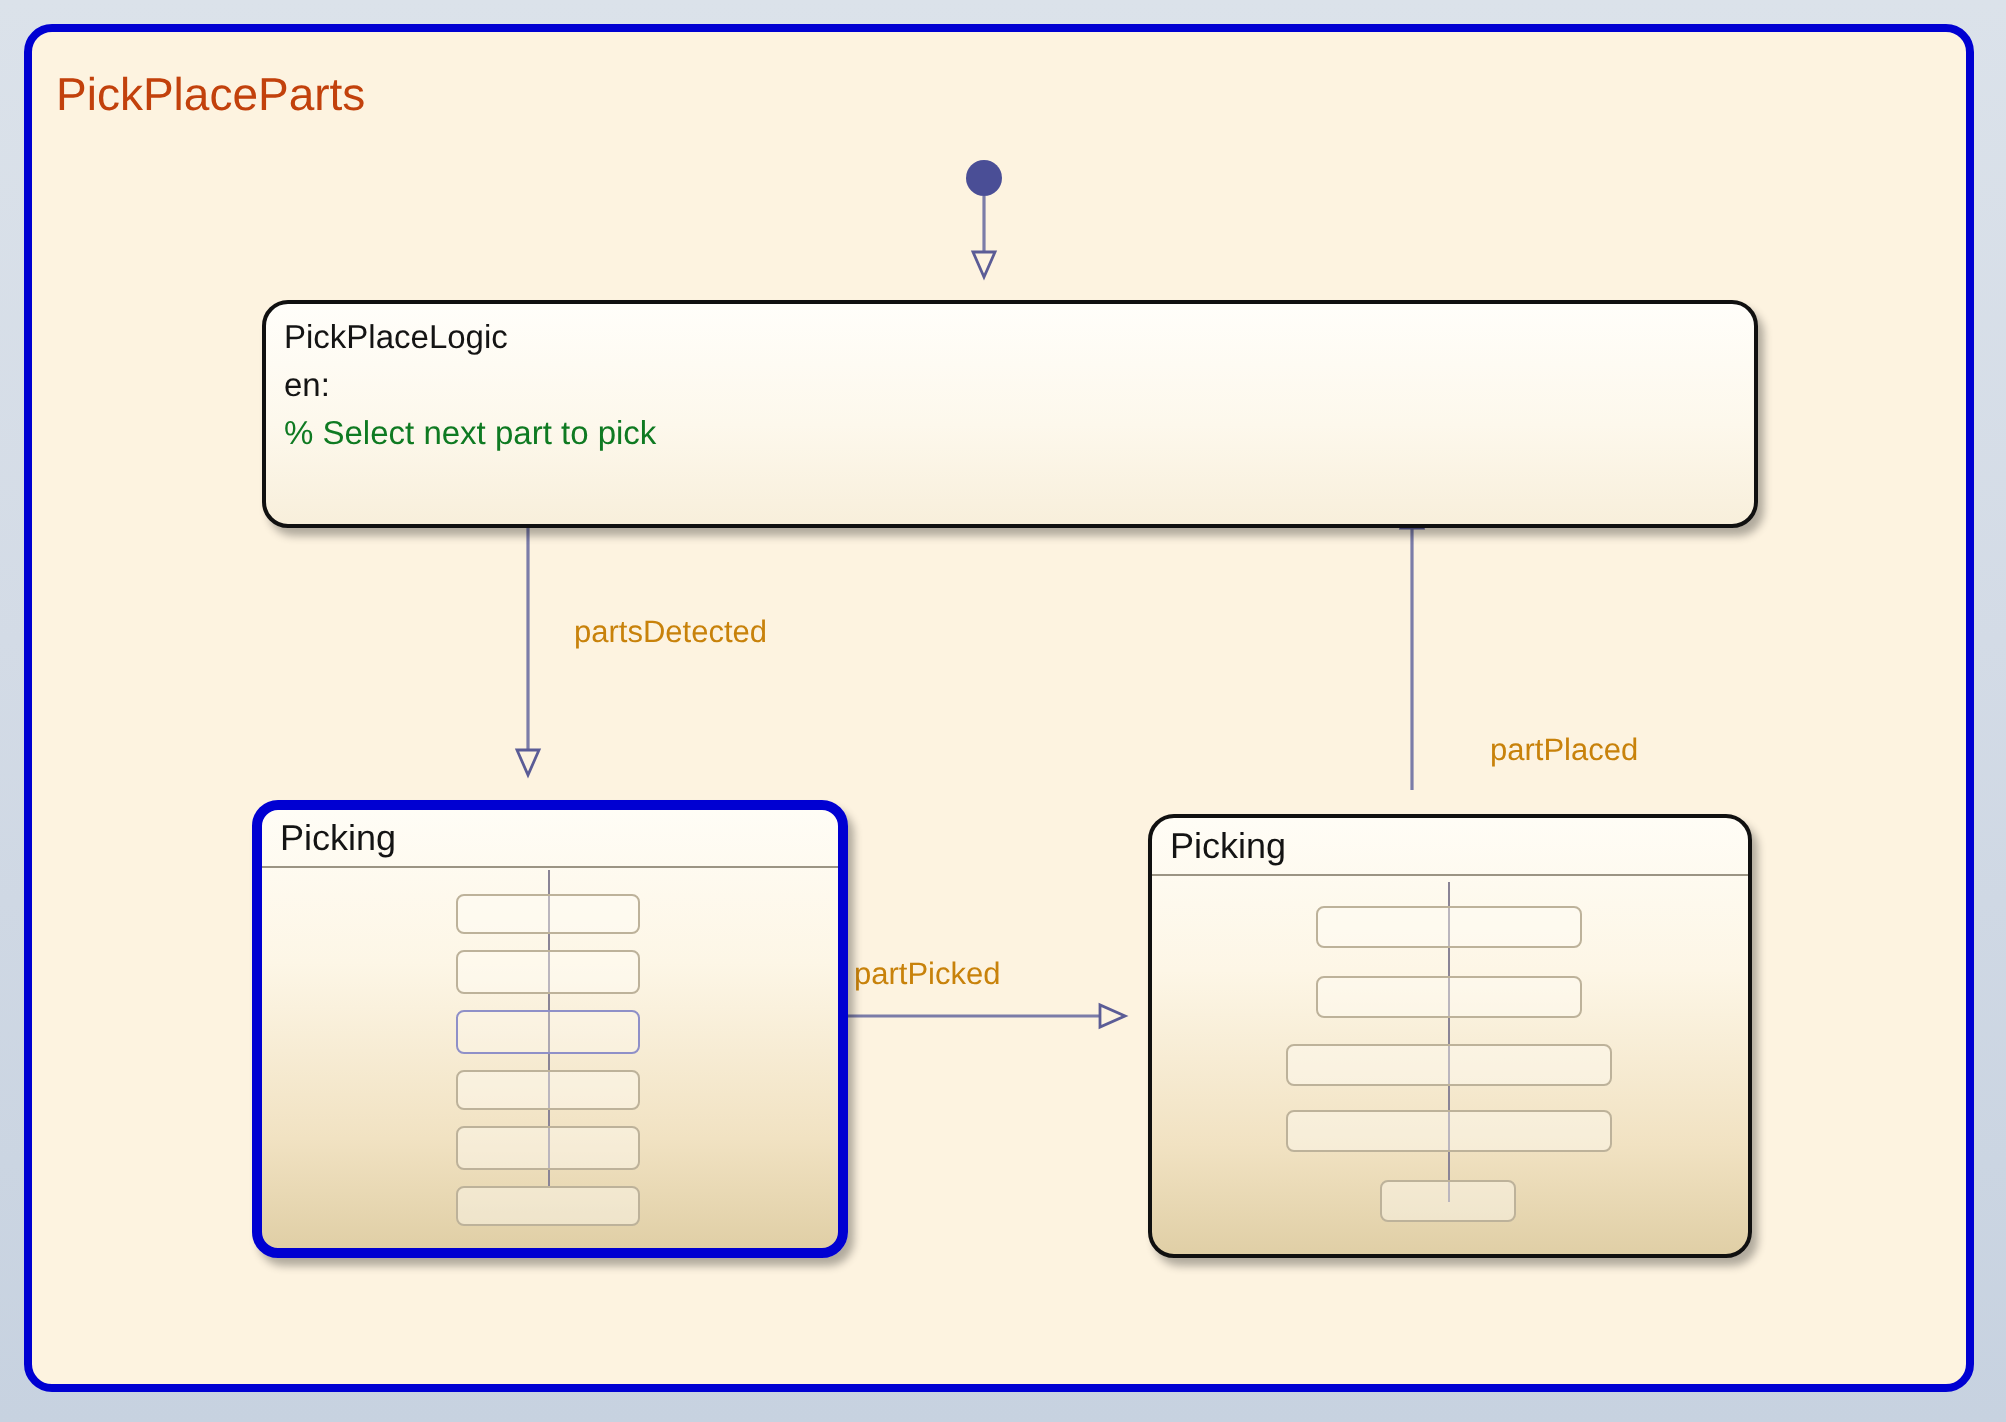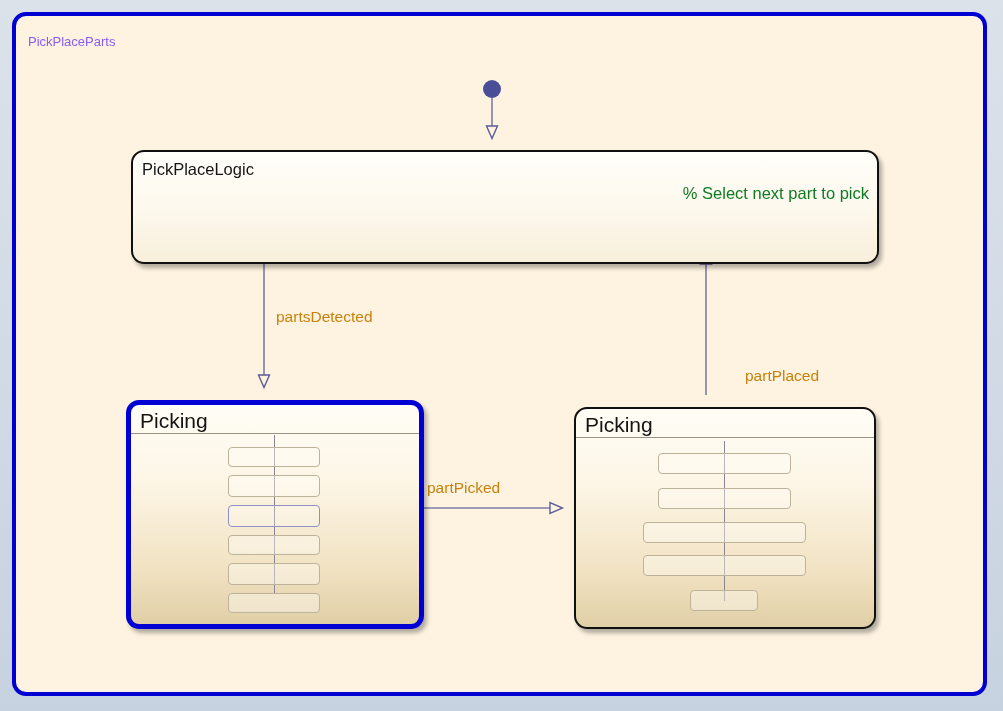--- a/index.html
+++ b/index.html
@@ -30,22 +30,22 @@
     height: 684px;
     box-sizing: border-box;
     border: 4px solid #0000d2;
     border-radius: 14px;
     background: #fdf3e0;
   }
   #chart-title {
     position: absolute;
     left: 12px;
     top: 18px;
-    font-size: 13px;
-    color: #8b5cf6;
+    font-size: 23px;
+    color: #c2410c;
     white-space: nowrap;
   }
 
   
   .state {
     position: absolute;
     box-sizing: border-box;
     border-radius: 13px;
     background: linear-gradient(180deg, #fffdf6 0%, #fdf6e6 35%, #f1e2c2 75%, #e0cfa6 100%);
     box-shadow: 3px 4px 4px rgba(0,0,0,0.30);
@@ -53,21 +53,21 @@
   .state.plain {
     border: 2.5px solid #101010;
   }
   .state.active {
     border: 5px solid #0000d2;
   }
   .state-title {
     position: absolute;
     left: 9px;
     top: 4px;
-    font-size: 21px;
+    font-size: 18px;
     color: #141414;
     white-space: nowrap;
     line-height: 1.15;
   }
   .state-divider {
     position: absolute;
     left: 0;
     right: 0;
     height: 0;
     border-top: 1px solid #9b9484;
@@ -84,21 +84,21 @@
   #logic-text {
     position: absolute;
     left: 9px;
     top: 5px;
     right: 8px;
     font-size: 16.5px;
     line-height: 24px;
     color: #141414;
     white-space: nowrap;
   }
-  #logic-text .comment { color: #0f7a22; text-align: right; }
+  #logic-text .comment { color: #0f7a22; }
 
   
   #state-picking {
     left: 110px;
     top: 384px;
     width: 298px;
     height: 229px;
   }
   #state-picking .state-divider { top: 28px; }
 
@@ -153,21 +153,21 @@
     fill: #fdf3e0;
   }
   .junction-dot { fill: #4a4e96; }
 
   .wire-label {
     position: absolute;
     font-size: 15.5px;
     color: #c8820b;
     white-space: nowrap;
   }
-  #label-partsDetected { left: 260px; top: 292px; }
+  #label-partsDetected { left: 271px; top: 292px; }
   #label-partPicked    { left: 411px; top: 463px; }
   #label-partPlaced    { left: 729px; top: 303px; margin-top: 48px; }
 </style>
 </head>
 <body>
 
 <div id="canvas">
 
   <div id="chart-frame">
 
@@ -199,20 +199,21 @@
 
     <div class="wire-label" id="label-partsDetected">partsDetected</div>
 
     <div class="wire-label" id="label-partPicked">partPicked</div>
 
     <div class="wire-label" id="label-partPlaced">partPlaced</div>
 
     <div class="state plain" id="state-logic">
       <div id="logic-text">
         <div>PickPlaceLogic</div>
+        <div>en:</div>
         <div class="comment">% Select next part to pick</div>
       </div>
     </div>
 
     <div class="state active" id="state-picking">
       <div class="state-title">Picking</div>
       <div class="state-divider"></div>
 
       <div class="mini-wrap">
         <div class="mini-spine" style="left:143px; top:30px;  height:158px;"></div>

